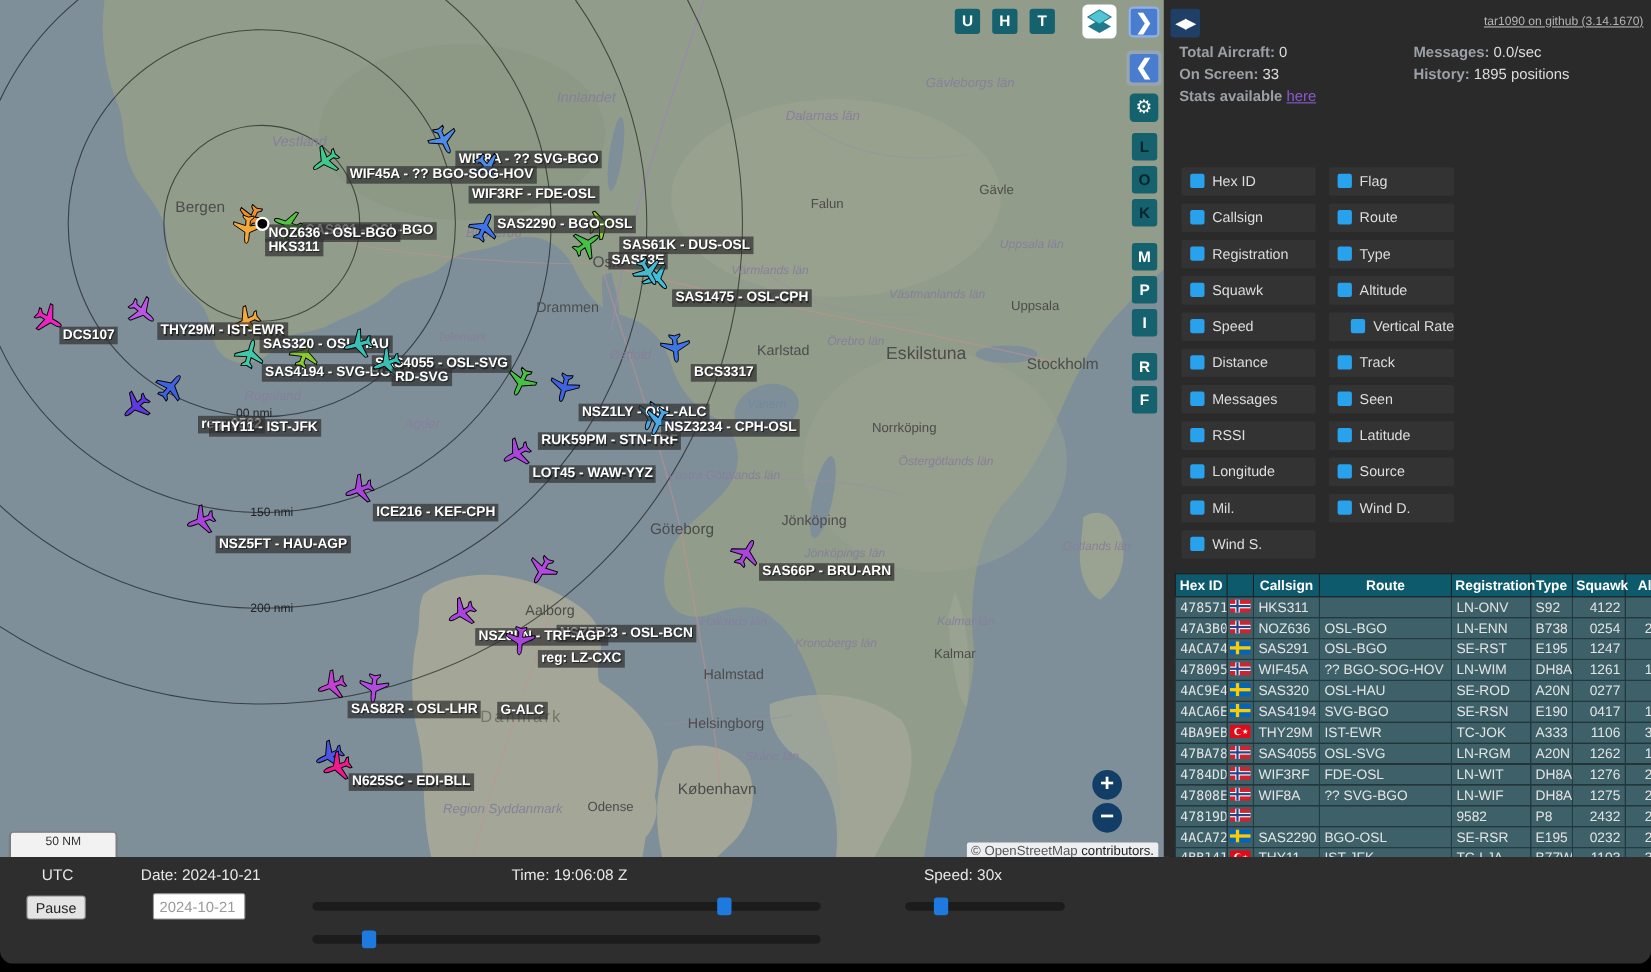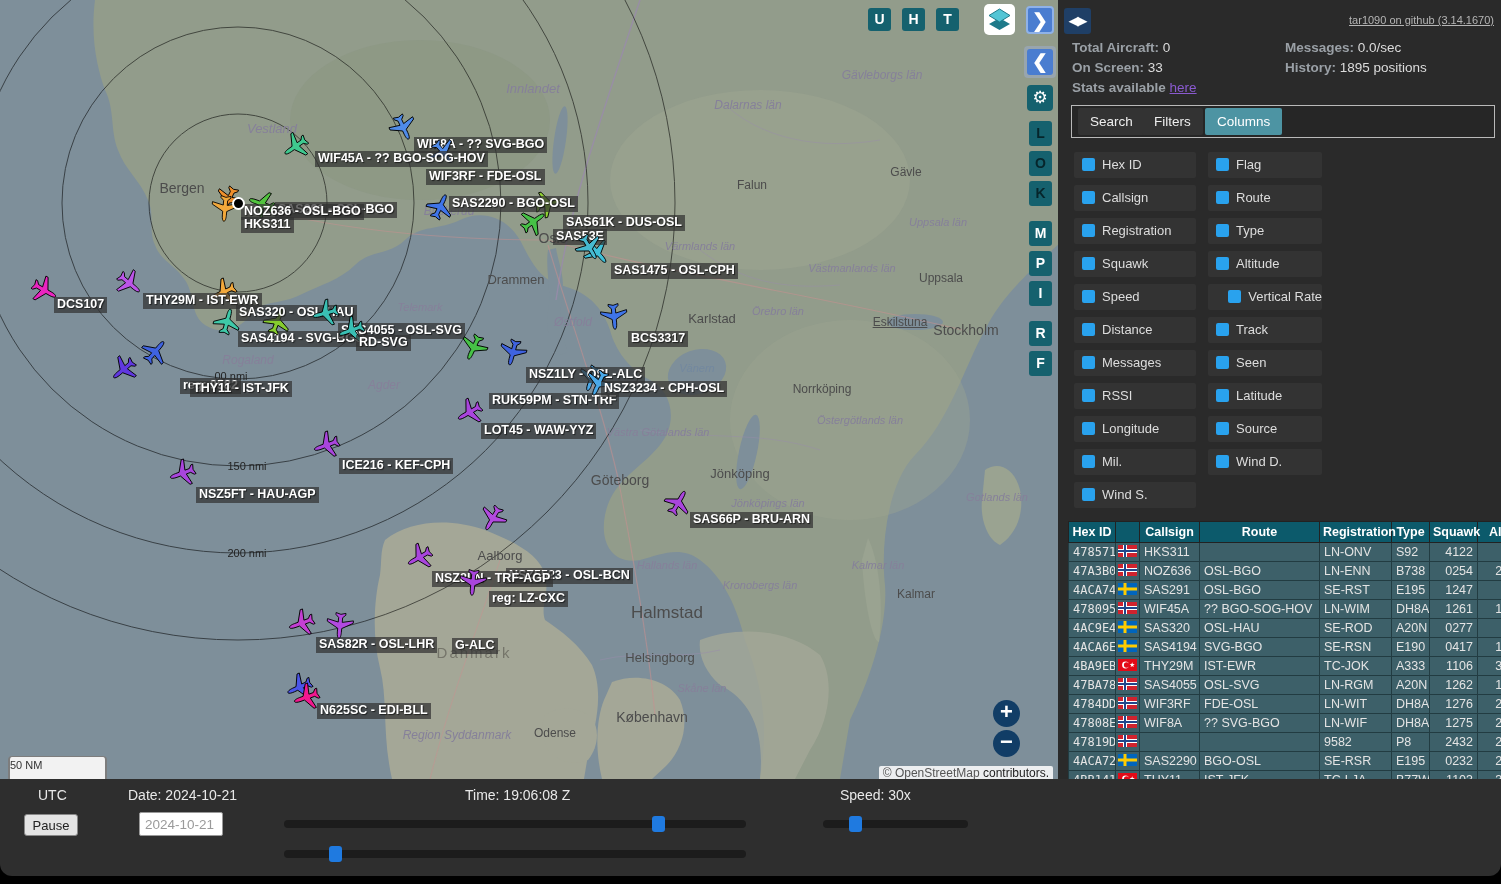--- a/index.html
+++ b/index.html
@@ -23,21 +23,21 @@
   .sq-btn { position:absolute; width:23px; height:23px; background:#15616e; color:#fff; font-weight:bold; font-size:14px; text-align:center; line-height:23px; border-radius:3px; cursor:pointer; user-select:none; }
   .letter-black { color:#06252b; }
   #layers-btn { position:absolute; left:984px; top:4px; width:31px; height:31px; background:#fff; border-radius:5px; cursor:pointer; }
   #nav-next { position:absolute; left:1026px; top:6px; width:28px; height:28px; background:#4a7dd0; border:2px solid #8fb2e8; border-radius:4px; color:#fff; cursor:pointer; text-align:center; }
   #nav-prev-wrap { position:absolute; left:1024px; top:46px; width:32px; height:32px; background:#98a5ae; border-radius:4px; cursor:pointer; }
   #nav-prev { position:absolute; left:3px; top:3px; width:26px; height:26px; background:#4a7dd0; border-radius:3px; color:#fff; text-align:center; }
   #gear-btn { position:absolute; left:1027px; top:85px; width:26px; height:26px; background:#15616e; border-radius:4px; color:#fff; font-size:17px; line-height:26px; text-align:center; cursor:pointer; }
   .chev { font-weight:bold; font-size:19px; line-height:25px; }
   #side-letters { position:absolute; left:1029px; top:121px; }
   .zoom-circle { position:absolute; width:27px; height:27px; border-radius:50%; background:#113d66; color:#fff; font-size:22px; font-weight:bold; text-align:center; line-height:24px; cursor:pointer; }
-  #scale-box { position:absolute; left:8px; top:756px; width:99px; height:37px; background:#f2f2f2; border:2px solid #7d7d7d; border-top-width:1px; border-radius:4px; color:#333; font-size:11px; line-height:17px; }
+  #scale-box { position:absolute; left:8px; top:756px; width:99px; height:37px; background:#f2f2f2; border:2px solid #7d7d7d; border-top-width:1px; border-radius:4px; color:#333; font-size:11px; text-align:center; line-height:17px; }
   #attribution { position:absolute; right:10px; top:766px; background:rgba(255,255,255,.85); color:#555; font-size:12px; padding:0 4px 1px 4px; border-radius:2px 2px 0 0; }
   #attribution b { color:#222; font-weight:normal; }
 
   
   #sidebar { position:absolute; left:1058px; top:0; width:443px; height:779px; background:#2a2a2a; overflow:hidden; }
   #collapse-btn { position:absolute; left:6px; top:8px; width:27px; height:26px; background:#1f3f66; border-radius:3px; color:#fff; text-align:center; font-size:13px; line-height:26px; letter-spacing:-1px; cursor:pointer; }
   #gh-link { position:absolute; right:7px; top:14px; color:#b5b5b5; font-size:11px; text-decoration:underline; cursor:pointer; }
   .stat-line { position:absolute; font-size:13.5px; }
   .stat-line .lb { color:#9aa0a6; font-weight:bold; }
   .stat-line .vl { color:#dcdcdc; }
@@ -124,43 +124,43 @@
         <div class="place region" style="left: 748px; top: 105px; font-size: 12px;">Dalarnas län</div>
         <div class="place region" style="left: 882px; top: 75px; font-size: 12px;">Gävleborgs län</div>
         <div class="place city" style="left: 752px; top: 185px; font-size: 12px;">Falun</div>
         <div class="place city" style="left: 906px; top: 172px; font-size: 12px;">Gävle</div>
         <div class="place region" style="left: 938px; top: 222px; font-size: 11px;">Uppsala län</div>
         <div class="place region" style="left: 700px; top: 246px; font-size: 11px;">Värmlands län</div>
         <div class="place region" style="left: 852px; top: 268px; font-size: 11px;">Västmanlands län</div>
         <div class="place city" style="left: 941px; top: 278px; font-size: 12px;">Uppsala</div>
         <div class="place city" style="left: 966px; top: 330px; font-size: 14px;">Stockholm</div>
         <div class="place region" style="left: 778px; top: 311px; font-size: 11px;">Örebro län</div>
-        <div class="place city" style="left: 900px; top: 322px; font-size: 12px; text-decoration: underline;">Eskilstuna</div>
+        <div class="place city" style="left: 842px; top: 322px; font-size: 16px;">Eskilstuna</div>
         <div class="place city" style="left: 712px; top: 318px; font-size: 13px;">Karlstad</div>
         <div class="place city" style="left: 822px; top: 389px; font-size: 12px;">Norrköping</div>
         <div class="place region" style="left: 860px; top: 420px; font-size: 11px;">Östergötlands län</div>
         <div class="place water" style="left: 697px; top: 368px; font-size: 11px;">Vänern</div>
         <div class="place city" style="left: 182px; top: 188px; font-size: 14px;">Bergen</div>
         <div class="place region" style="left: 449px; top: 211px; font-size: 12px;">Buskerud</div>
         <div class="place region" style="left: 420px; top: 307px; font-size: 11px;">Telemark</div>
         <div class="place region" style="left: 248px; top: 360px; font-size: 12px;">Rogaland</div>
         <div class="place region" style="left: 384px; top: 385px; font-size: 12px;">Agder</div>
         <div class="place city" style="left: 553px; top: 238px; font-size: 14px;">Oslo</div>
         <div class="place city" style="left: 516px; top: 279px; font-size: 13px;">Drammen</div>
         <div class="place region" style="left: 573px; top: 322px; font-size: 12px;">Østfold</div>
         <div class="place city" style="left: 620px; top: 480px; font-size: 14px;">Göteborg</div>
         <div class="place city" style="left: 740px; top: 473px; font-size: 13px;">Jönköping</div>
         <div class="place region" style="left: 768px; top: 503px; font-size: 11px; text-align: right;">Jönköpings län</div>
         <div class="place region" style="left: 658px; top: 432px; font-size: 11px;">Västra Götalands län</div>
         <div class="place region" style="left: 997px; top: 497px; font-size: 11px;">Gotlands län</div>
         <div class="place region" style="left: 667px; top: 565px; font-size: 11px;">Hallands län</div>
         <div class="place region" style="left: 760px; top: 585px; font-size: 11px;">Kronobergs län</div>
         <div class="place region" style="left: 878px; top: 565px; font-size: 11px;">Kalmar län</div>
-        <div class="place city" style="left: 868px; top: 594px; font-size: 12px; margin-left: 48px;">Kalmar</div>
-        <div class="place city" style="left: 667px; top: 613px; font-size: 17px;">Halmstad</div>
+        <div class="place city" style="left: 868px; top: 594px; font-size: 12px;">Kalmar</div>
+        <div class="place city" style="left: 667px; top: 613px; font-size: 13px;">Halmstad</div>
         <div class="place city" style="left: 660px; top: 657px; font-size: 13px;">Helsingborg</div>
         <div class="place region" style="left: 702px; top: 688px; font-size: 11px;">Skåne län</div>
         <div class="place city" style="left: 652px; top: 717px; font-size: 14px;">København</div>
         <div class="place city" style="left: 555px; top: 733px; font-size: 12px;">Odense</div>
         <div class="place region" style="left: 457px; top: 735px; font-size: 12px;">Region Syddanmark</div>
         <div class="place country" style="left: 474px; top: 652px; font-size: 15px;">Danmark</div>
         <div class="place city" style="left: 500px; top: 555px; font-size: 13px;">Aalborg</div>
       </div>
     <div id="ring-labels">
         <div class="ring-label" style="left: 231px; top: 376px;">00 nmi</div>
@@ -359,25 +359,20 @@
     <div class="stat-line" style="left:14px; top:60px;">
       <span class="lb">On Screen:</span> <span class="vl">33</span>
     </div>
     <div class="stat-line" style="left:227px; top:60px;">
       <span class="lb">History:</span> <span class="vl">1895 positions</span>
     </div>
     <div class="stat-line" style="left:14px; top:80px;">
       <span class="lb">Stats available </span><span class="lk">here</span>
     </div>
 
-    <div id="tabbar">
-      <button class="tab" style="left:6px;">Search</button>
-      <button class="tab" style="left:70px;">Filters</button>
-      <button class="tab active" style="left:133px;">Columns</button>
-    </div>
 
     <div id="toggle-grid">
         <div class="toggle" style="left: 0px; top: 0px; width: 122px;"><span class="cb"></span><span>Hex ID</span></div>
         <div class="toggle" style="left: 134px; top: 0px; width: 114px;"><span class="cb"></span><span>Flag</span></div>
         <div class="toggle" style="left: 0px; top: 33px; width: 122px;"><span class="cb"></span><span>Callsign</span></div>
         <div class="toggle" style="left: 134px; top: 33px; width: 114px;"><span class="cb"></span><span>Route</span></div>
         <div class="toggle" style="left: 0px; top: 66px; width: 122px;"><span class="cb"></span><span>Registration</span></div>
         <div class="toggle" style="left: 134px; top: 66px; width: 114px;"><span class="cb"></span><span>Type</span></div>
         <div class="toggle" style="left: 0px; top: 99px; width: 122px;"><span class="cb"></span><span>Squawk</span></div>
         <div class="toggle" style="left: 134px; top: 99px; width: 114px;"><span class="cb"></span><span>Altitude</span></div>

